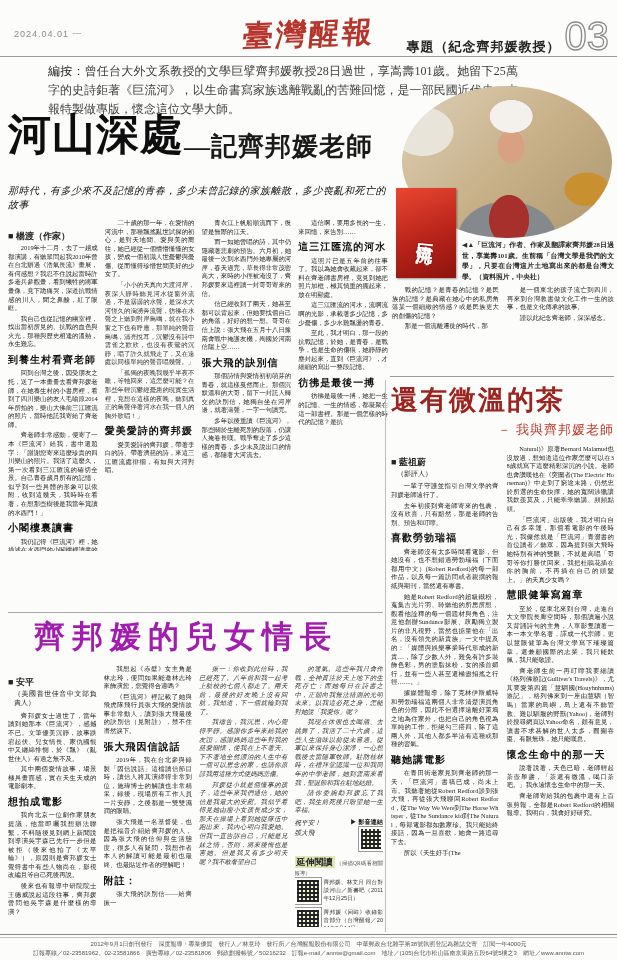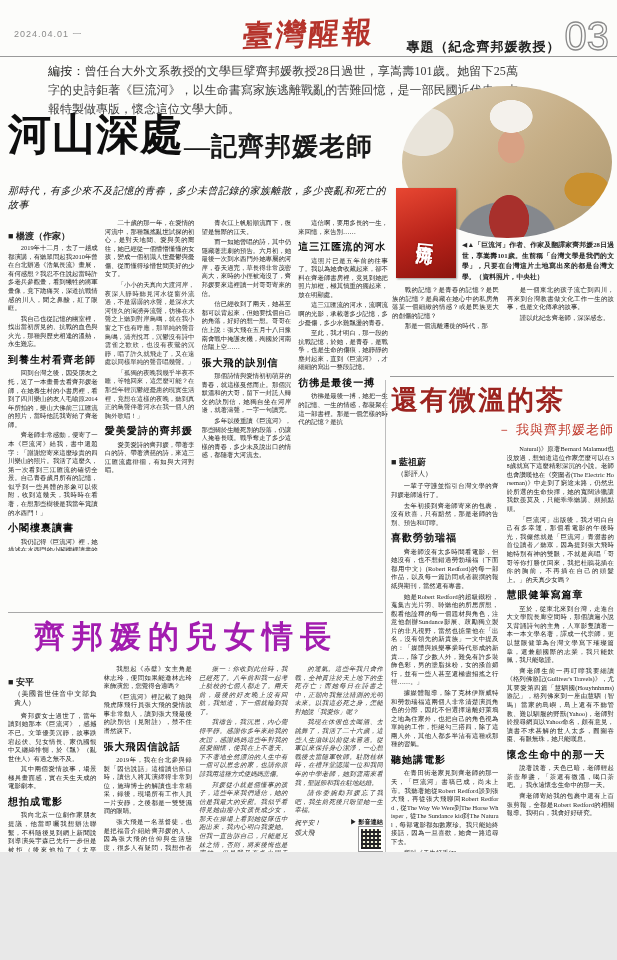--- a/index.html
+++ b/index.html
@@ -1,18 +1,18 @@
 <!DOCTYPE html>
 <html><head>
 <meta charset="utf-8">
 <style>
   * { margin:0; padding:0; box-sizing:border-box; }
   html,body { background:#e8e8e8; }
   .page {
-    position:relative; width:617px; height:852px; margin:0 auto;
+    position:relative; width:617px; height:960px; margin:0 auto;
     background:#fcfcfa; overflow:hidden;
     font-family:"Liberation Serif","DejaVu Serif",serif; color:#1c1c1c;
   }
   
   .hdr-date { position:absolute; top:28px; left:14px; font-size:9px; color:#8a8a8a; font-family:"Liberation Sans",sans-serif; letter-spacing:1px; }
   .masthead { position:absolute; top:14px; left:50%; transform:translateX(-50%) skewX(-7deg) rotate(-2deg);
     font-size:30px; font-weight:bold; color:#b5342c; letter-spacing:3px; }
   .hdr-right { position:absolute; top:16px; right:8px; display:flex; align-items:flex-end; }
   .section-label { font-size:13px; font-weight:bold; color:#222; letter-spacing:1px; }
   .page-number { font-size:40px; line-height:1; color:transparent; -webkit-text-stroke:1.3px #8a8a8a;

